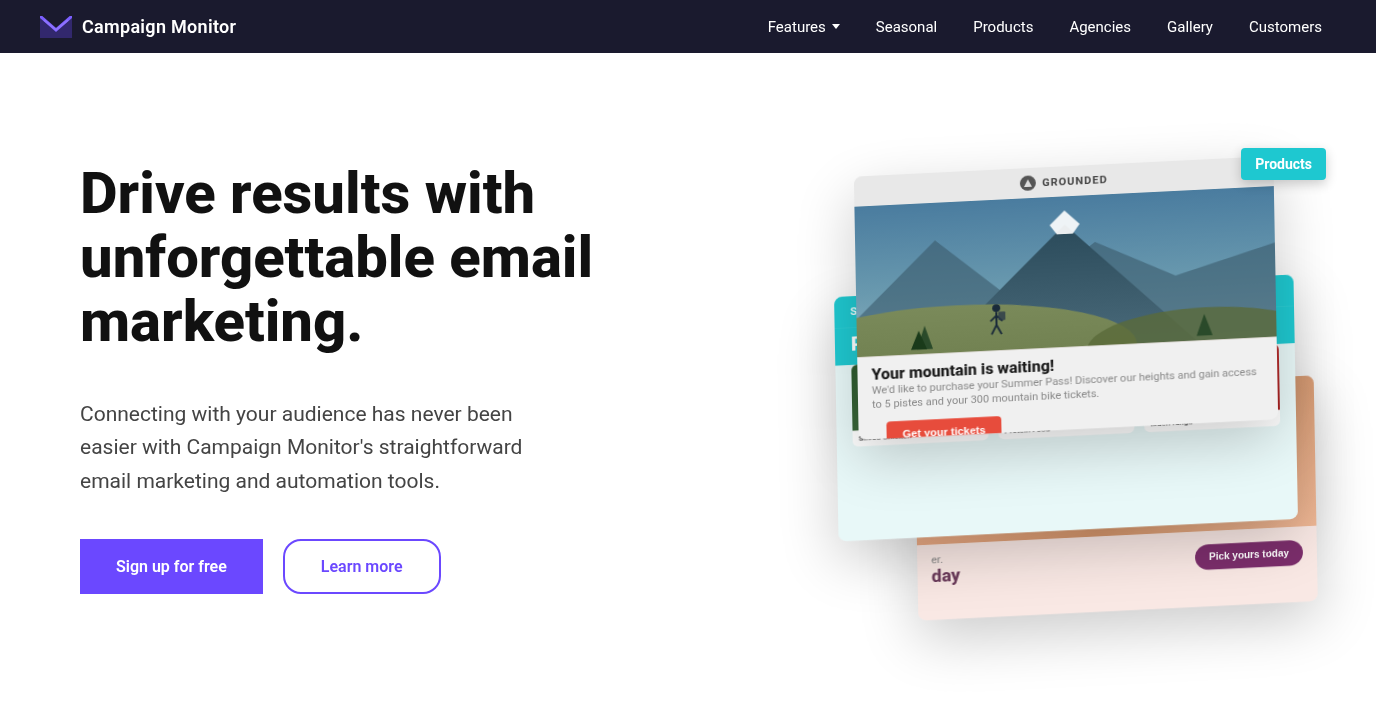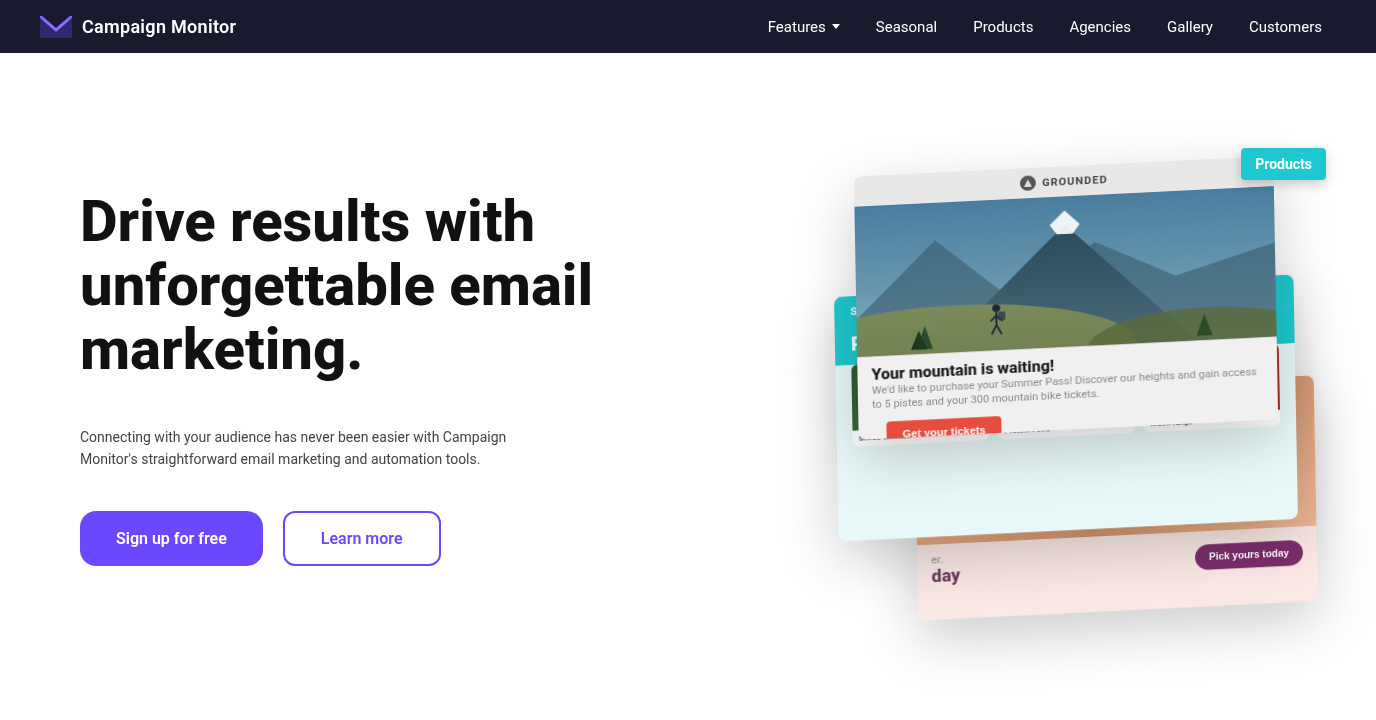--- a/index.html
+++ b/index.html
@@ -117,52 +117,52 @@
 
     .hero-title {
       font-size: 58px;
       font-weight: 800;
       line-height: 1.1;
       color: #111;
       margin-bottom: 44px;
     }
 
     .hero-subtitle {
-      font-size: 14px;
+      font-size: 21px;
       color: #444;
       line-height: 1.6;
       margin-bottom: 40px;
       max-width: 480px;
     }
 
     .hero-buttons {
       display: flex;
       gap: 20px;
       align-items: center;
     }
 
     .btn-signup {
       background: #6b48ff;
       color: #fff;
       border: none;
       padding: 18px 36px;
-      border-radius: 16px;
+      border-radius: 0;
       font-size: 16px;
       font-weight: 600;
       cursor: pointer;
       text-decoration: none;
       transition: background 0.2s;
     }
 
     .btn-learn {
       background: #fff;
       color: #6b48ff;
       border: 2px solid #6b48ff;
       padding: 16px 36px;
-      border-radius: 12px;
+      border-radius: 18px;
       font-size: 16px;
       font-weight: 600;
       cursor: pointer;
       text-decoration: none;
       transition: all 0.2s;
     }
 
     
     .hero-right {
       flex: 0 0 auto;

